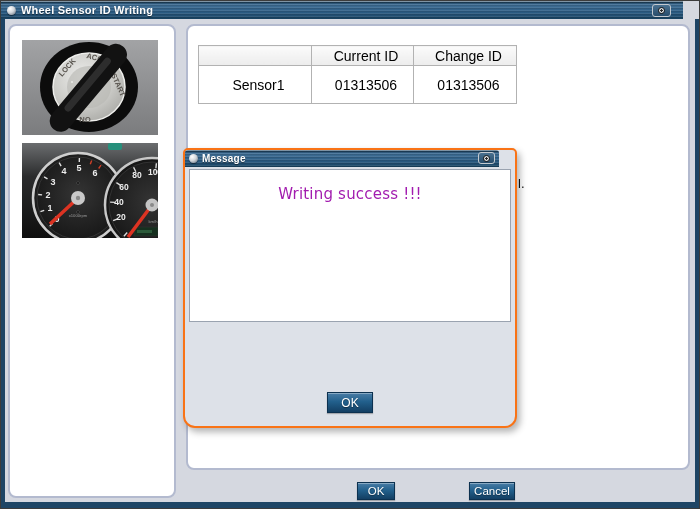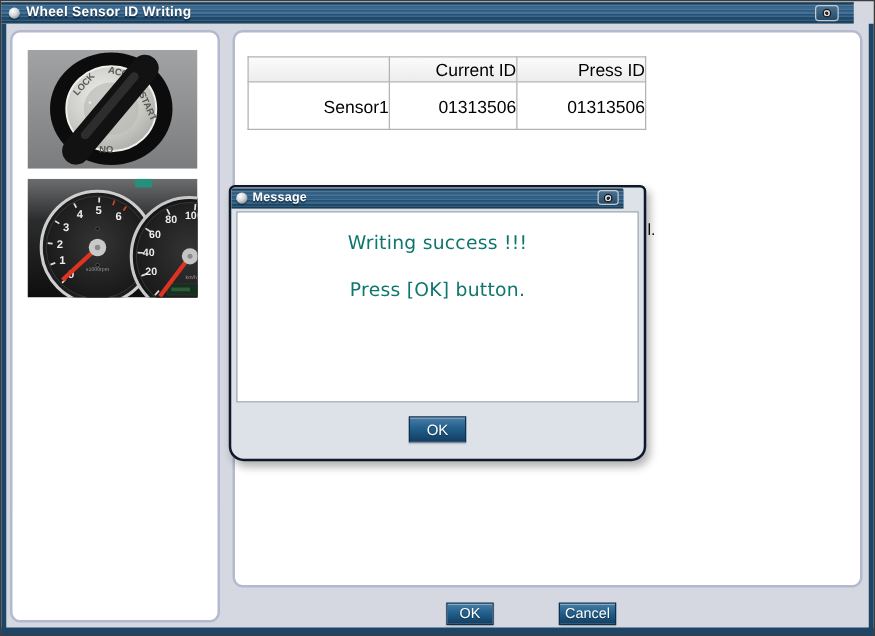--- a/index.html
+++ b/index.html
@@ -34,46 +34,46 @@
   .right-panel{left:181px;top:5px;width:504px;height:446px;}
 
   .photo{position:absolute;left:12px;width:136px;height:95px;display:block;}
   .photo.ignition{top:14px;}
   .photo.gauges{top:117px;}
 
   
   table.sensor{position:absolute;left:10px;top:19px;border-collapse:collapse;table-layout:fixed;
     font-size:14px;color:#000;}
   table.sensor col.c0{width:113px;} table.sensor col.c1{width:102px;} table.sensor col.c2{width:103px;}
-  table.sensor th,table.sensor td{border:1px solid #b2b2b2;padding:0 0 0 7px;text-align:right;font-weight:normal;overflow:hidden;white-space:nowrap;}
+  table.sensor th,table.sensor td{border:1px solid #b2b2b2;padding:0 0 0 7px;text-align:center;font-weight:normal;overflow:hidden;white-space:nowrap;}
   table.sensor th{height:20px;background:linear-gradient(#fbfbfb,#ececec);}
   table.sensor td{height:38px;}
   table.sensor{border:1px solid #9a9a9a;}
 
   .fragment{position:absolute;left:330px;top:150px;font-size:13px;color:#111;}
 
   
   .btn{display:flex;align-items:center;justify-content:center;color:#fff;font-weight:normal;
     font-family:"Liberation Sans",sans-serif;
     background:linear-gradient(to bottom,#4a7da6 0,#22608c 45%,#133f63 100%);
     border:1px solid #0c3150;border-radius:0;cursor:pointer;
     box-shadow:inset 0 1px 0 rgba(255,255,255,.35), 0 1px 1px rgba(0,0,0,.25);
     text-shadow:0 1px 1px rgba(0,0,0,.4);}
   .footer-ok{position:absolute;left:352px;top:463px;width:38px;height:18px;font-size:11.5px;}
-  .footer-cancel{position:absolute;left:442px;top:463px;width:46px;height:18px;font-size:11.5px;}
-
-  
-  .dialog{position:absolute;left:178px;top:129px;width:334px;height:221px;
-    background:#dde1e8;border:2px solid #0f172a;border-radius:5px 5px 12px 12px;
+  .footer-cancel{position:absolute;left:464px;top:463px;width:46px;height:18px;font-size:11.5px;}
+
+  
+  .dialog{position:absolute;left:178px;top:129px;width:334px;height:280px;
+    background:#dde1e8;border:2px solid #f97316;border-radius:5px 5px 12px 12px;
     box-shadow:3px 4px 7px rgba(0,0,0,.30);}
   .dialog .titlebar{height:17px;border-radius:3px 3px 0 0;padding:0 4px;gap:4px;}
   .dialog .titlebar .title-text{font-size{10px};font-size:10px;}
   .dialog .cam-btn{right:4px;top:2px;width:17px;height:12px;}
   .dialog-content{position:absolute;left:4px;right:4px;top:19px;height:153px;background:#fff;
-    border:1px solid #9aa3b0;text-align:center;color:#0f766e;
+    border:1px solid #9aa3b0;text-align:center;color:#a21caf;
     font-family:"DejaVu Sans",sans-serif;}
   .msg1{margin-top:15px;font-size:15px;letter-spacing:.2px;}
   .msg2{margin-top:20px;font-size:15px;letter-spacing:.2px;}
   .dialog-ok{position:absolute;left:50%;transform:translateX(-50%);bottom:13px;width:46px;height:21px;font-size:12px;}
 
   .main-cam{right:12px;}
 </style>
 </head>
 <body>
 
@@ -198,21 +198,21 @@
       <table class="sensor">
         <colgroup>
             <col class="c0">
             <col class="c1">
             <col class="c2">
           </colgroup>
         <thead>
           <tr>
             <th></th>
             <th>Current ID</th>
-            <th>Press ID</th>
+            <th>Change ID</th>
           </tr>
         </thead>
         <tbody>
           <tr>
             <td>Sensor1</td>
             <td>01313506</td>
             <td>01313506</td>
           </tr>
         </tbody>
       </table>
@@ -222,21 +222,20 @@
     <div class="dialog">
       <div class="titlebar">
         <span class="sphere"></span>
         <span class="title-text">Message</span>
         <div class="cam-btn">
           <div class="cam-lens"></div>
         </div>
       </div>
       <div class="dialog-content">
         <div class="msg1">Writing success !!!</div>
-        <div class="msg2">Press [OK] button.</div>
       </div>
       <button class="btn dialog-ok">OK</button>
     </div>
 
     <button class="btn footer-ok">OK</button>
     <button class="btn footer-cancel">Cancel</button>
 
   </div>
 </div>
 

